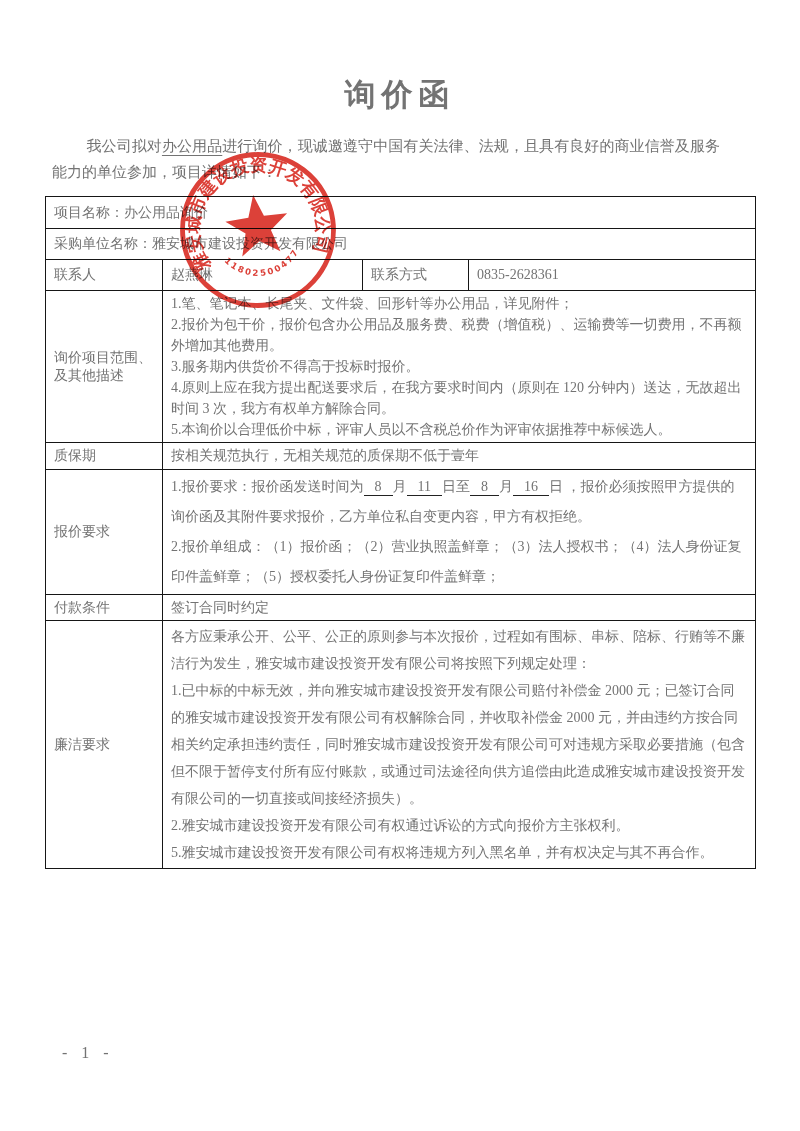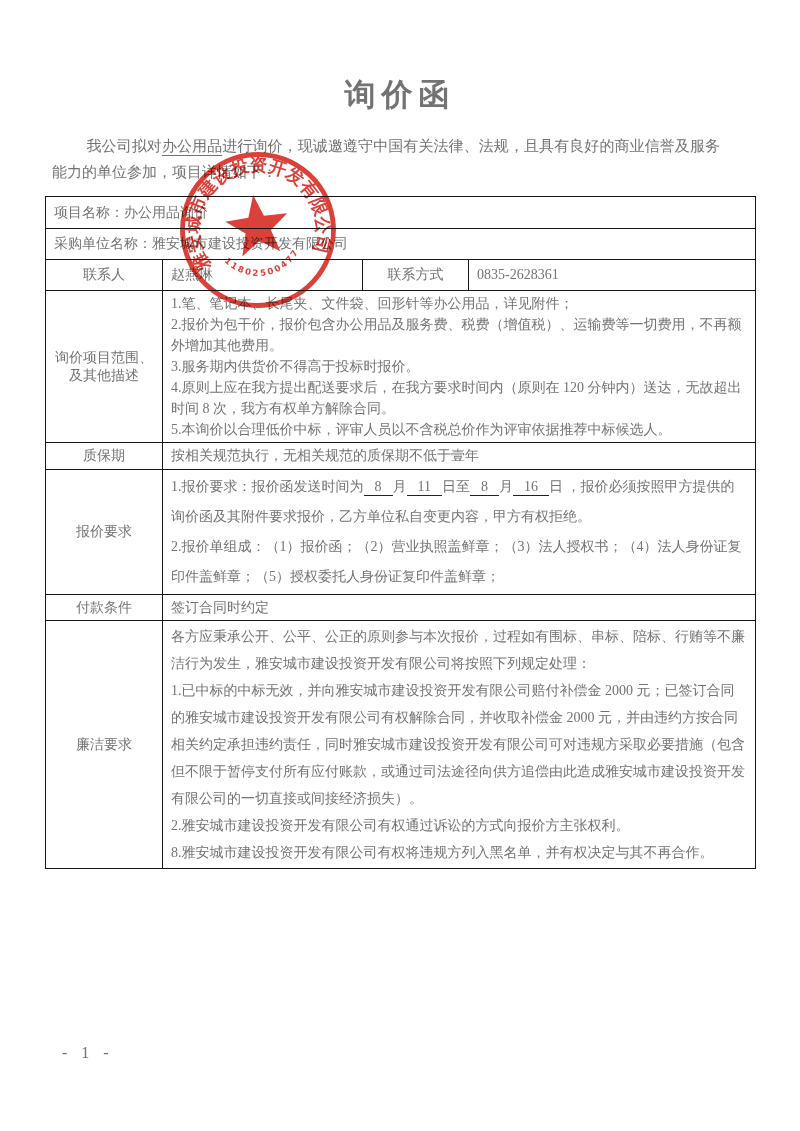--- a/index.html
+++ b/index.html
@@ -29,21 +29,21 @@
     border-collapse:collapse;table-layout:fixed;
     font-size:14px;
     padding-left:24px;
   }
   table.rfq td{
     border:1.6px solid #161616;
     padding:2px 8px;
     vertical-align:middle;
     overflow:hidden;
   }
-  td.lbl{ white-space:pre-line; padding-left:8px; padding-right:4px;text-align:center; }
+  td.lbl{ white-space:pre-line; padding-left:8px; padding-right:4px; }
   td.content p{ margin:0; text-align:left; }
   .lh-tight p{ line-height:21px; }
   .lh-mid p{ line-height:30px; }
   .lh-wide p{ line-height:36px; }
   .lh-big p{ line-height:27px; }
   .blank{
     display:inline-block;
     border-bottom:1.2px solid #222;
     padding:0 11px;
     line-height:1.15;
@@ -93,21 +93,21 @@
       <td class="lbl">联系方式</td>
       <td>0835-2628361</td>
     </tr>
     <tr style="height:147px">
       <td class="lbl">询价项目范围、
 及其他描述</td>
       <td colspan="3" class="content lh-tight">
         <p>1.笔、笔记本、长尾夹、文件袋、回形针等办公用品，详见附件；</p>
         <p>2.报价为包干价，报价包含办公用品及服务费、税费（增值税）、运输费等一切费用，不再额外增加其他费用。</p>
         <p>3.服务期内供货价不得高于投标时报价。</p>
-        <p>4.原则上应在我方提出配送要求后，在我方要求时间内（原则在 120 分钟内）送达，无故超出时间 8 次，我方有权单方解除合同。</p>
+        <p>4.原则上应在我方提出配送要求后，在我方要求时间内（原则在 120 分钟内）送达，无故超出时间 3 次，我方有权单方解除合同。</p>
         <p>5.本询价以合理低价中标，评审人员以不含税总价作为评审依据推荐中标候选人。</p>
       </td>
     </tr>
     <tr style="height:27px">
       <td class="lbl">质保期</td>
       <td colspan="3">按相关规范执行，无相关规范的质保期不低于壹年</td>
     </tr>
     <tr style="height:121px">
       <td class="lbl">报价要求</td>
       <td colspan="3" class="content lh-mid">
@@ -118,21 +118,21 @@
     <tr style="height:26px">
       <td class="lbl">付款条件</td>
       <td colspan="3">签订合同时约定</td>
     </tr>
     <tr style="height:246px">
       <td class="lbl">廉洁要求</td>
       <td colspan="3" class="content lh-big">
         <p>各方应秉承公开、公平、公正的原则参与本次报价，过程如有围标、串标、陪标、行贿等不廉洁行为发生，雅安城市建设投资开发有限公司将按照下列规定处理：</p>
         <p>1.已中标的中标无效，并向雅安城市建设投资开发有限公司赔付补偿金 2000 元；已签订合同的雅安城市建设投资开发有限公司有权解除合同，并收取补偿金 2000 元，并由违约方按合同相关约定承担违约责任，同时雅安城市建设投资开发有限公司可对违规方采取必要措施（包含但不限于暂停支付所有应付账款，或通过司法途径向供方追偿由此造成雅安城市建设投资开发有限公司的一切直接或间接经济损失）。</p>
         <p>2.雅安城市建设投资开发有限公司有权通过诉讼的方式向报价方主张权利。</p>
-        <p>8.雅安城市建设投资开发有限公司有权将违规方列入黑名单，并有权决定与其不再合作。</p>
+        <p>5.雅安城市建设投资开发有限公司有权将违规方列入黑名单，并有权决定与其不再合作。</p>
       </td>
     </tr>
   </tbody>
     </table>
 
   <svg class="stamp" viewBox="0 0 200 200">
     <defs>
       <path id="arcTop" d="M 34.8 130.4 A 72 72 0 1 1 165.2 130.4" fill="none"></path>
       <path id="arcBottom" d="M 54.1 132.1 A 56 56 0 0 0 145.9 132.1" fill="none"></path>
     </defs>

